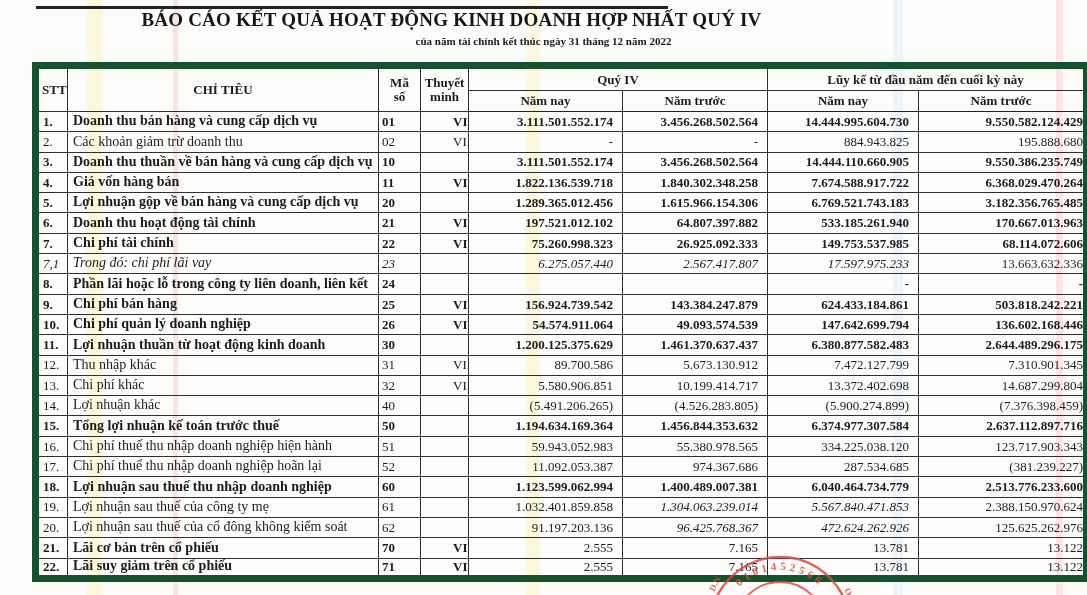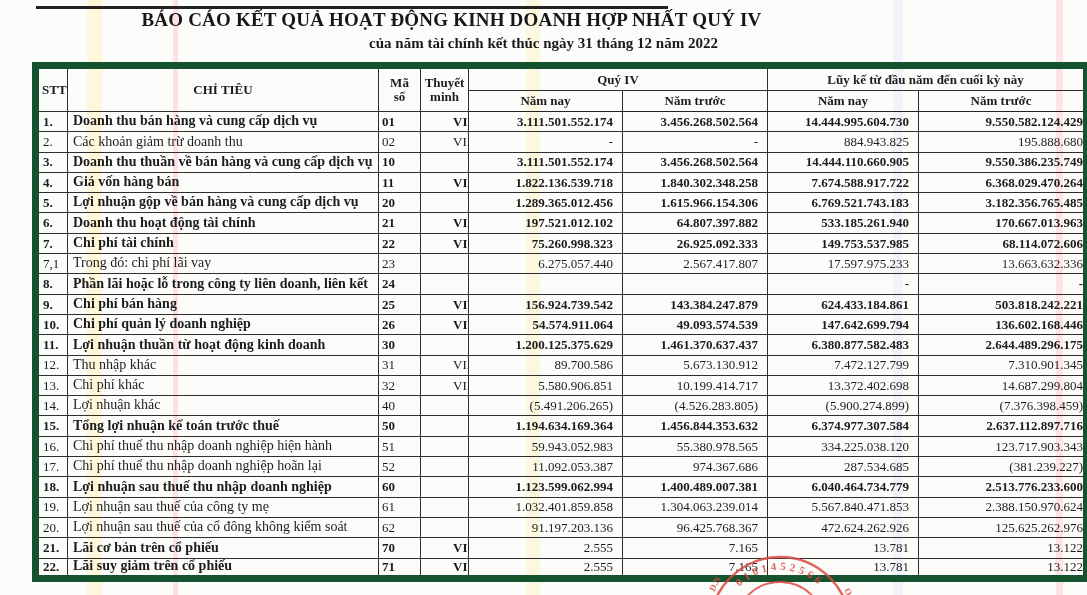--- a/index.html
+++ b/index.html
@@ -13,21 +13,21 @@
   .stripe{position:absolute;top:0;height:595px;pointer-events:none;}
   .s1{left:87px;width:15px;background:rgba(255,238,170,.38);}
   .s2{left:173px;width:5px;background:rgba(255,140,140,.22);}
   .s3{left:526px;width:14px;background:rgba(255,240,185,.42);}
   .s4{left:893px;width:10px;background:rgba(175,200,255,.16);}
   .s5{left:1056px;width:7px;background:rgba(255,150,150,.22);}
   .topline{position:absolute;left:36px;top:6px;width:632px;height:3px;background:#222;}
   .title{position:absolute;top:9px;left:0;width:903px;text-align:center;
          font-weight:bold;font-size:19px;letter-spacing:.2px;color:#161616;}
   .subtitle{position:absolute;top:35px;left:0;width:1087px;text-align:center;
-         font-weight:bold;font-size:15px;color:#1a1a1a;}
+         font-weight:bold;font-size:11px;color:#1a1a1a;}
   table.fin{
     position:absolute;left:32px;top:62px;width:1051px;
     border-collapse:collapse;table-layout:fixed;z-index:2;background:transparent;
     border:7px solid #14532d;
   }
   .fin th,.fin td{
     border:1px solid #2e2e2e;
     font-size:13px;line-height:1.05;padding:0 3px;
     overflow:hidden;white-space:nowrap;
   }
@@ -36,21 +36,21 @@
   .fin thead tr.h2 th{height:20px;border-bottom:1.5px solid #222;}
   .fin tbody tr{height:20.3px;}
   .fin td.stt{text-align:left;padding-left:4px;}
   .fin td.lbl{text-align:left;padding-left:5px;font-size:14px;}
   .fin td.ma{text-align:left;}
   .fin td.tm{text-align:center;padding-left:32px;}
   .fin td.num{text-align:right;padding-right:9px;}
   .fin td.lt{padding-right:0;}
   .fin tr.rb td{font-weight:bold;}
   .fin td.bd{font-weight:bold;margin-left:20px;}
-  .fin td.it{margin-left:30px;}
+  .fin td.it{font-style:italic;margin-left:30px;}
   .hdr2line span{display:block;line-height:1.08;}
   .footer-date{position:absolute;top:571px;left:678px;width:300px;text-align:center;
     font-size:13.5px;color:#161616;z-index:4;}
   .stamp{position:absolute;left:700px;top:552px;width:160px;height:160px;z-index:3;opacity:.85;}
 </style>
 </head>
 <body>
 
 <div class="page">
 

